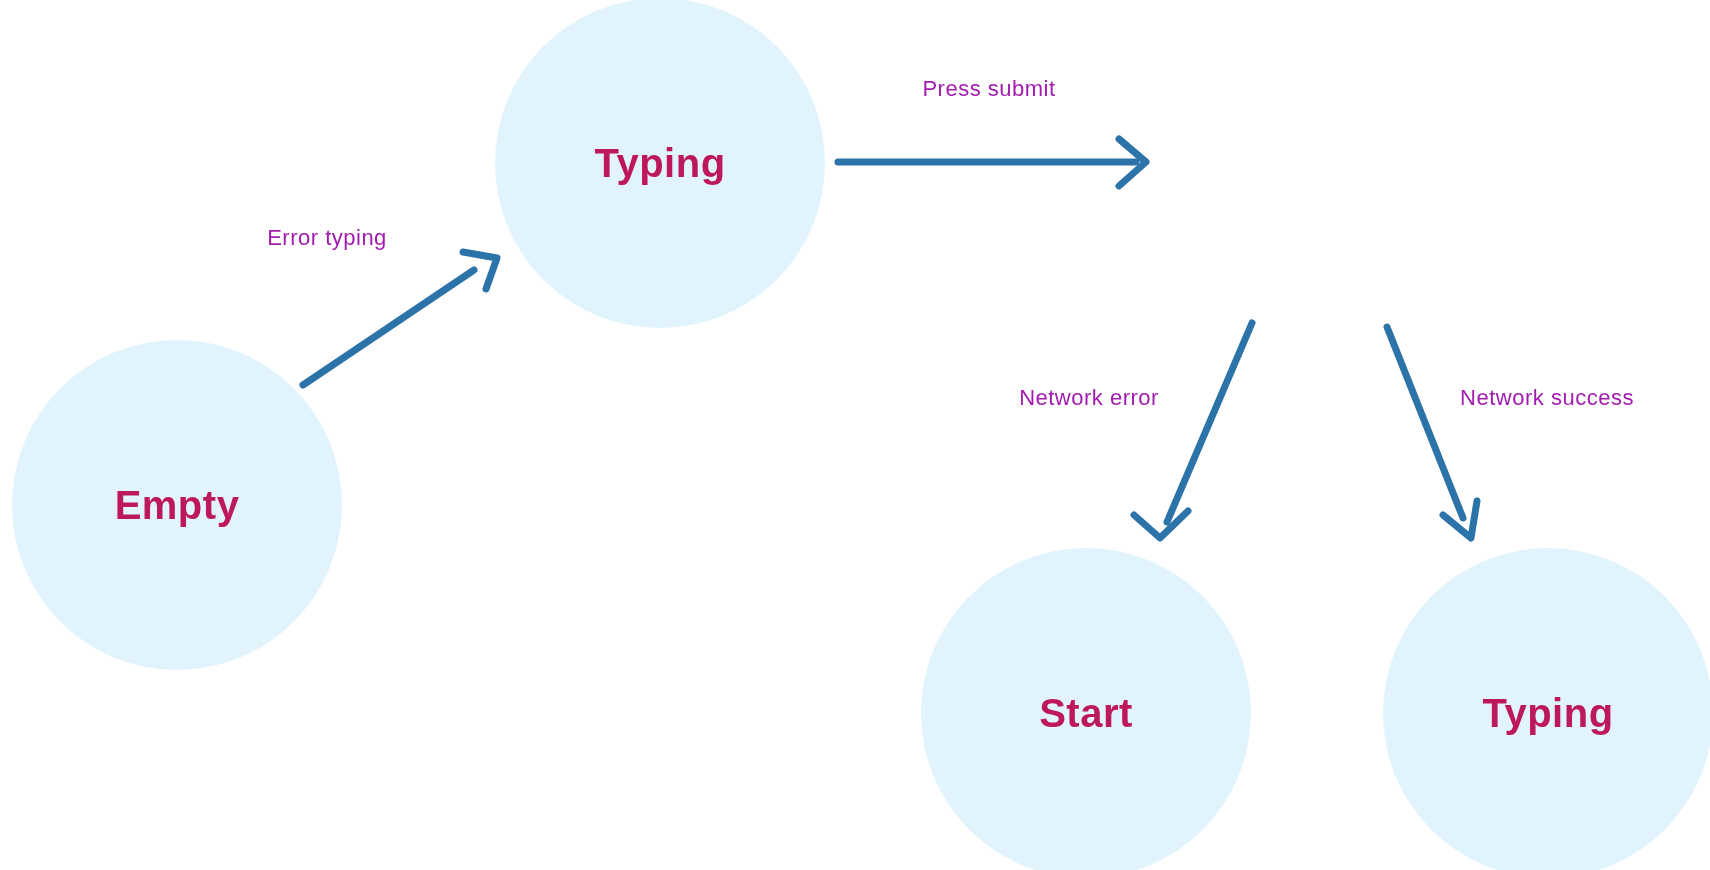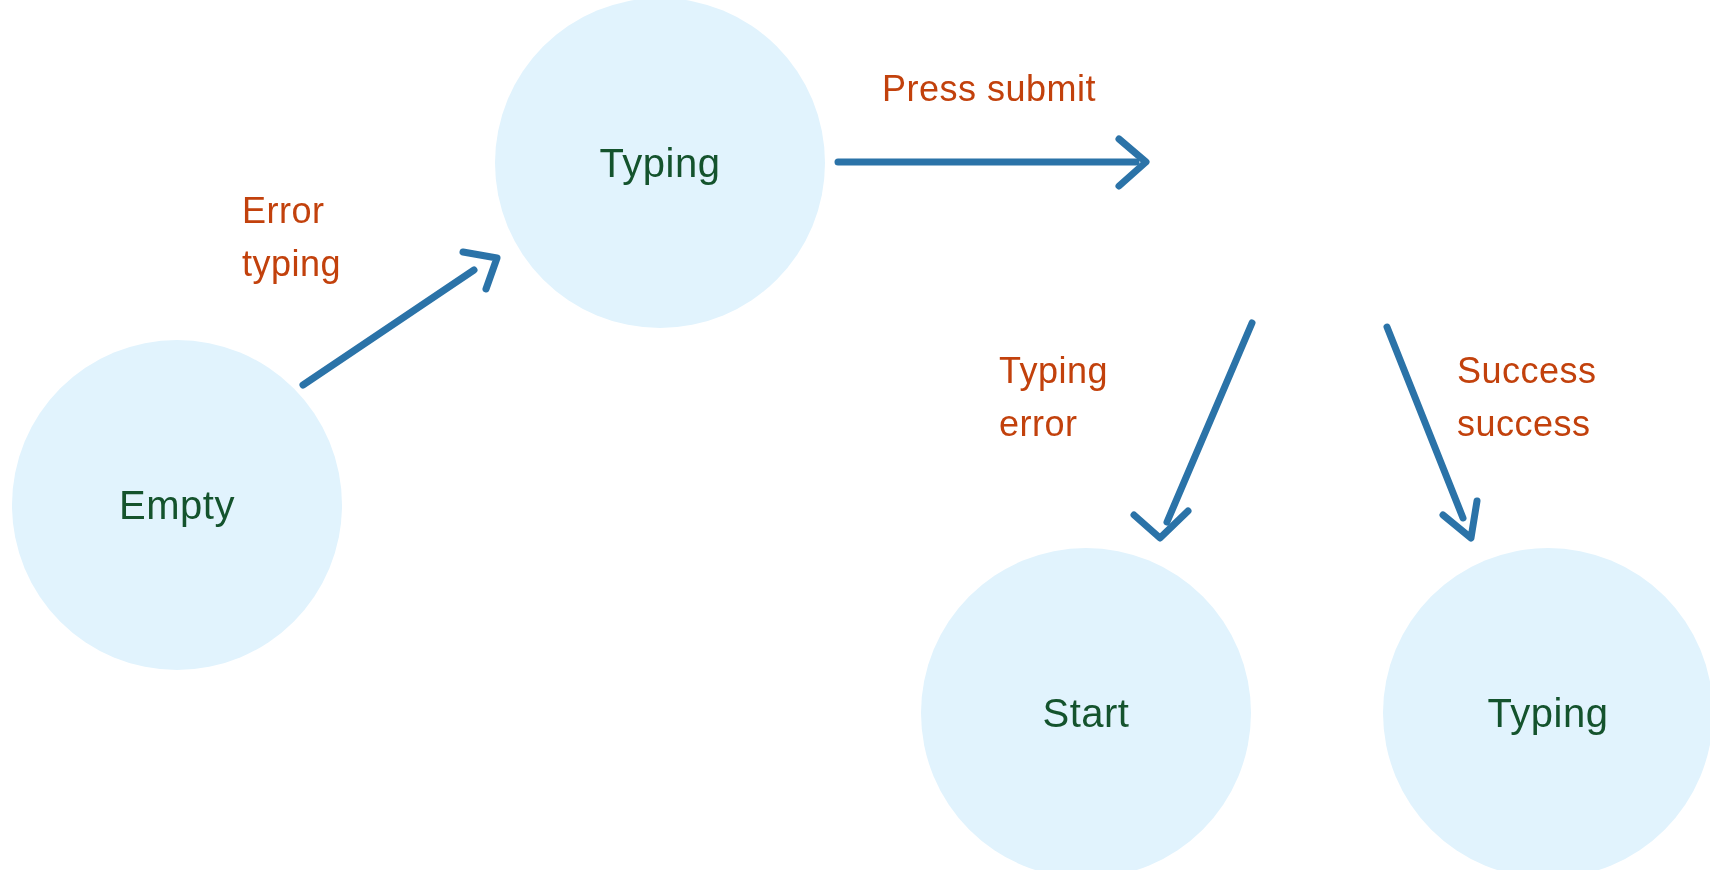--- a/index.html
+++ b/index.html
@@ -19,47 +19,48 @@
     position: absolute;
     width: 330px;
     height: 330px;
     border-radius: 50%;
     background: #e1f3fd;
     display: flex;
     align-items: center;
     justify-content: center;
   }
   .state-label {
-    color: #14532d;
+    color: #be185d;
     font-size: 40px;
-    font-weight: 400;
+    font-weight: 700;
     letter-spacing: 0.5px;
     white-space: nowrap;
   }
   #edge-layer {
     position: absolute;
     left: 0;
     top: 0;
     pointer-events: none;
   }
   #edge-layer path {
     fill: none;
     stroke: #2b73a8;
     stroke-width: 7;
     stroke-linecap: round;
     stroke-linejoin: round;
   }
   .edge-label {
     position: absolute;
     transform: translate(-50%, -50%);
-    color: #c2410c;
-    font-size: 36px;
+    color: #a21caf;
+    font-size: 22px;
     font-weight: 500;
     letter-spacing: 0.5px;
     line-height: 53px;
+    text-align: center;
   }
   
   #node-empty      { left: 12px;   top: 340px; justify-content: center; }
   #node-typing     { left: 495px;  top: -2px;  }
   #node-submitting { left: 1173px; top: 2px;   }
   #node-error      { left: 921px;  top: 548px; }
   #node-success    { left: 1383px; top: 548px; }
 
   #label-start-typing    { left: 327px;  top: 237px; width: 170px; }
   #label-press-submit    { left: 989px;  top: 88px;  white-space: nowrap; }
@@ -102,16 +103,16 @@
     </g>
 
     <g>
       <path d="M1387,327 L1463,518"></path>
       <path d="M1443,515 L1471,538 L1477,501"></path>
     </g>
   </svg>
 
   <div class="edge-label" id="label-start-typing">Error typing</div>
   <div class="edge-label" id="label-press-submit">Press submit</div>
-  <div class="edge-label" id="label-network-error">Typing error</div>
-  <div class="edge-label" id="label-network-success">Success success</div>
+  <div class="edge-label" id="label-network-error">Network error</div>
+  <div class="edge-label" id="label-network-success">Network success</div>
 
 </div>
 
 </body></html>

